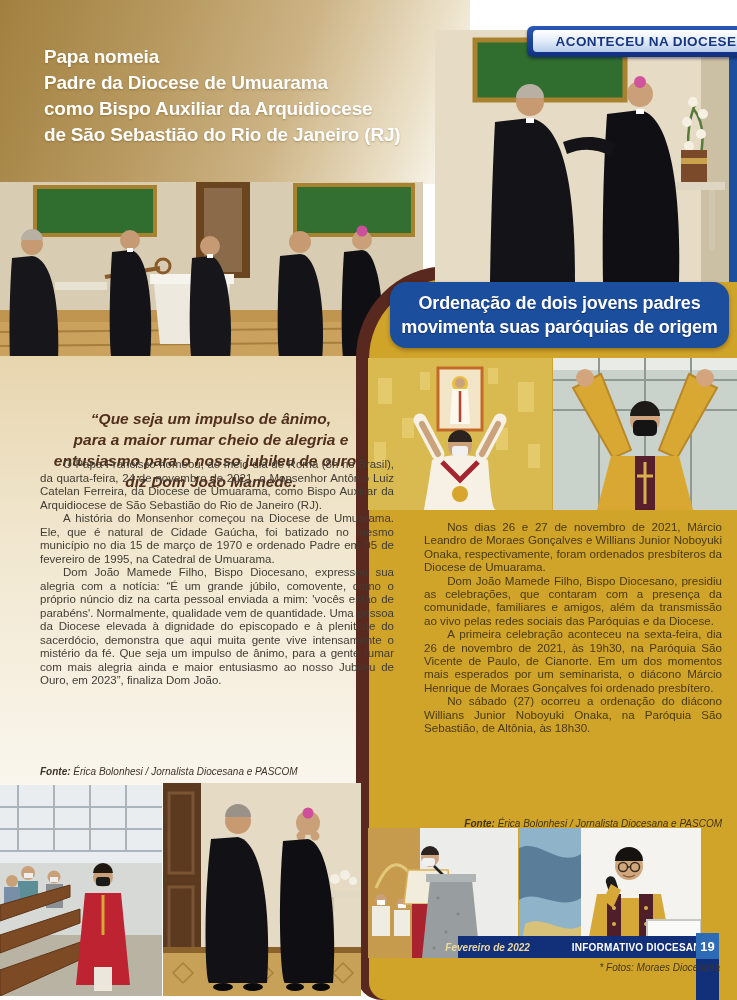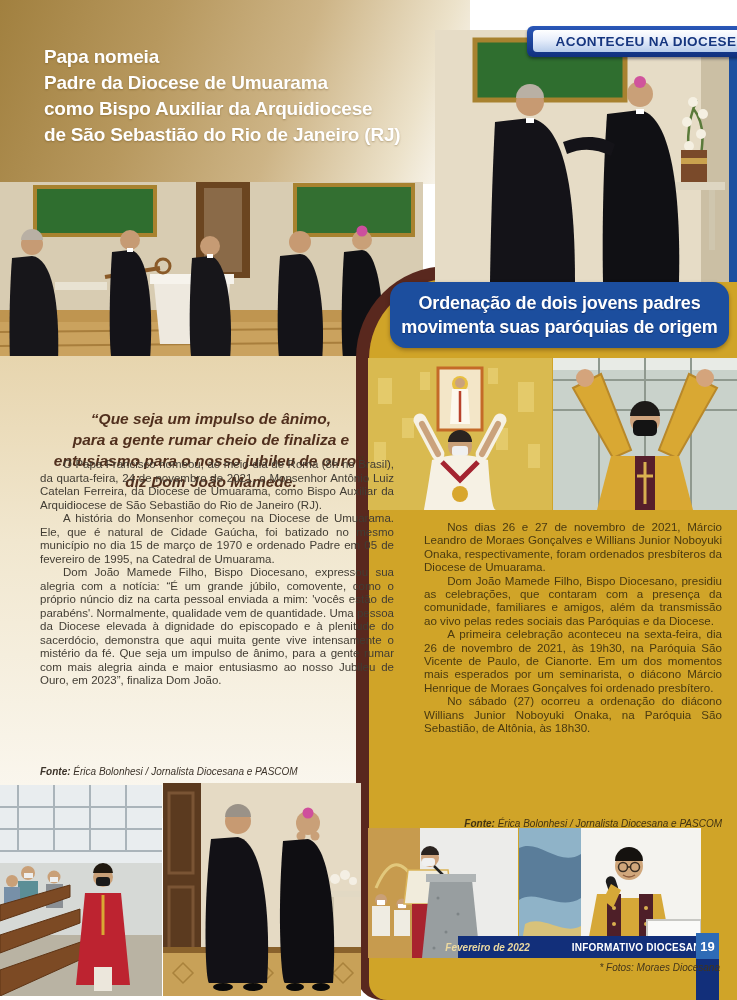--- a/index.html
+++ b/index.html
@@ -213,21 +213,21 @@
     <p class="para">A primeira celebração aconteceu na sexta-feira, dia 26 de novembro de 2021, às 19h30, na Paróquia São Vicente de Paulo, de Cianorte. Em um dos momentos mais esperados por um seminarista, o diácono Márcio Henrique de Moraes Gonçalves foi ordenado presbítero.</p>
     <p class="para">No sábado (27) ocorreu a ordenação do diácono Willians Junior Noboyuki Onaka, na Paróquia São Sebastião, de Altônia, às 18h30.</p>
   </div>
 
   <div class="abs fonte fonte-right">
     <b>Fonte:</b><span> Érica Bolonhesi / Jornalista Diocesana e PASCOM</span>
   </div>
 
   <div class="abs quote">
     <div>“Que seja um impulso de ânimo,</div>
-    <div>para a gente rumar cheio de finaliza e</div>
+    <div>para a maior rumar cheio de alegria e</div>
     <div>entusiasmo para o nosso jubileu de ouro”,</div>
     <div>diz Dom João Mamede.</div>
   </div>
 
   <div class="abs body-left">
     <p class="para">O Papa Francisco nomeou, ao meio-dia de Roma (8h no Brasil), da quarta-feira, 24 de novembro de 2021, o Monsenhor Antônio Luiz Catelan Ferreira, da Diocese de Umuarama, como Bispo Auxiliar da Arquidiocese de São Sebastião do Rio de Janeiro (RJ).</p>
     <p class="para">A história do Monsenhor começou na Diocese de Umuarama. Ele, que é natural de Cidade Gaúcha, foi batizado no mesmo município no dia 15 de março de 1970 e ordenado Padre em 05 de fevereiro de 1995, na Catedral de Umuarama.</p>
     <p class="para">Dom João Mamede Filho, Bispo Diocesano, expressou sua alegria com a notícia: “É um grande júbilo, comovente, como o próprio núncio diz na carta pessoal enviada a mim: 'vocês estão de parabéns'. Normalmente, qualidade vem de quantidade. Uma pessoa da Diocese elevada à dignidade do episcopado e à plenitude do sacerdócio, demonstra que aqui muita gente vive intensamente o mistério da fé. Que seja um impulso de ânimo, para a gente rumar com mais alegria ainda e maior entusiasmo ao nosso Jubileu de Ouro, em 2023”, finaliza Dom João.</p>
   </div>
 

